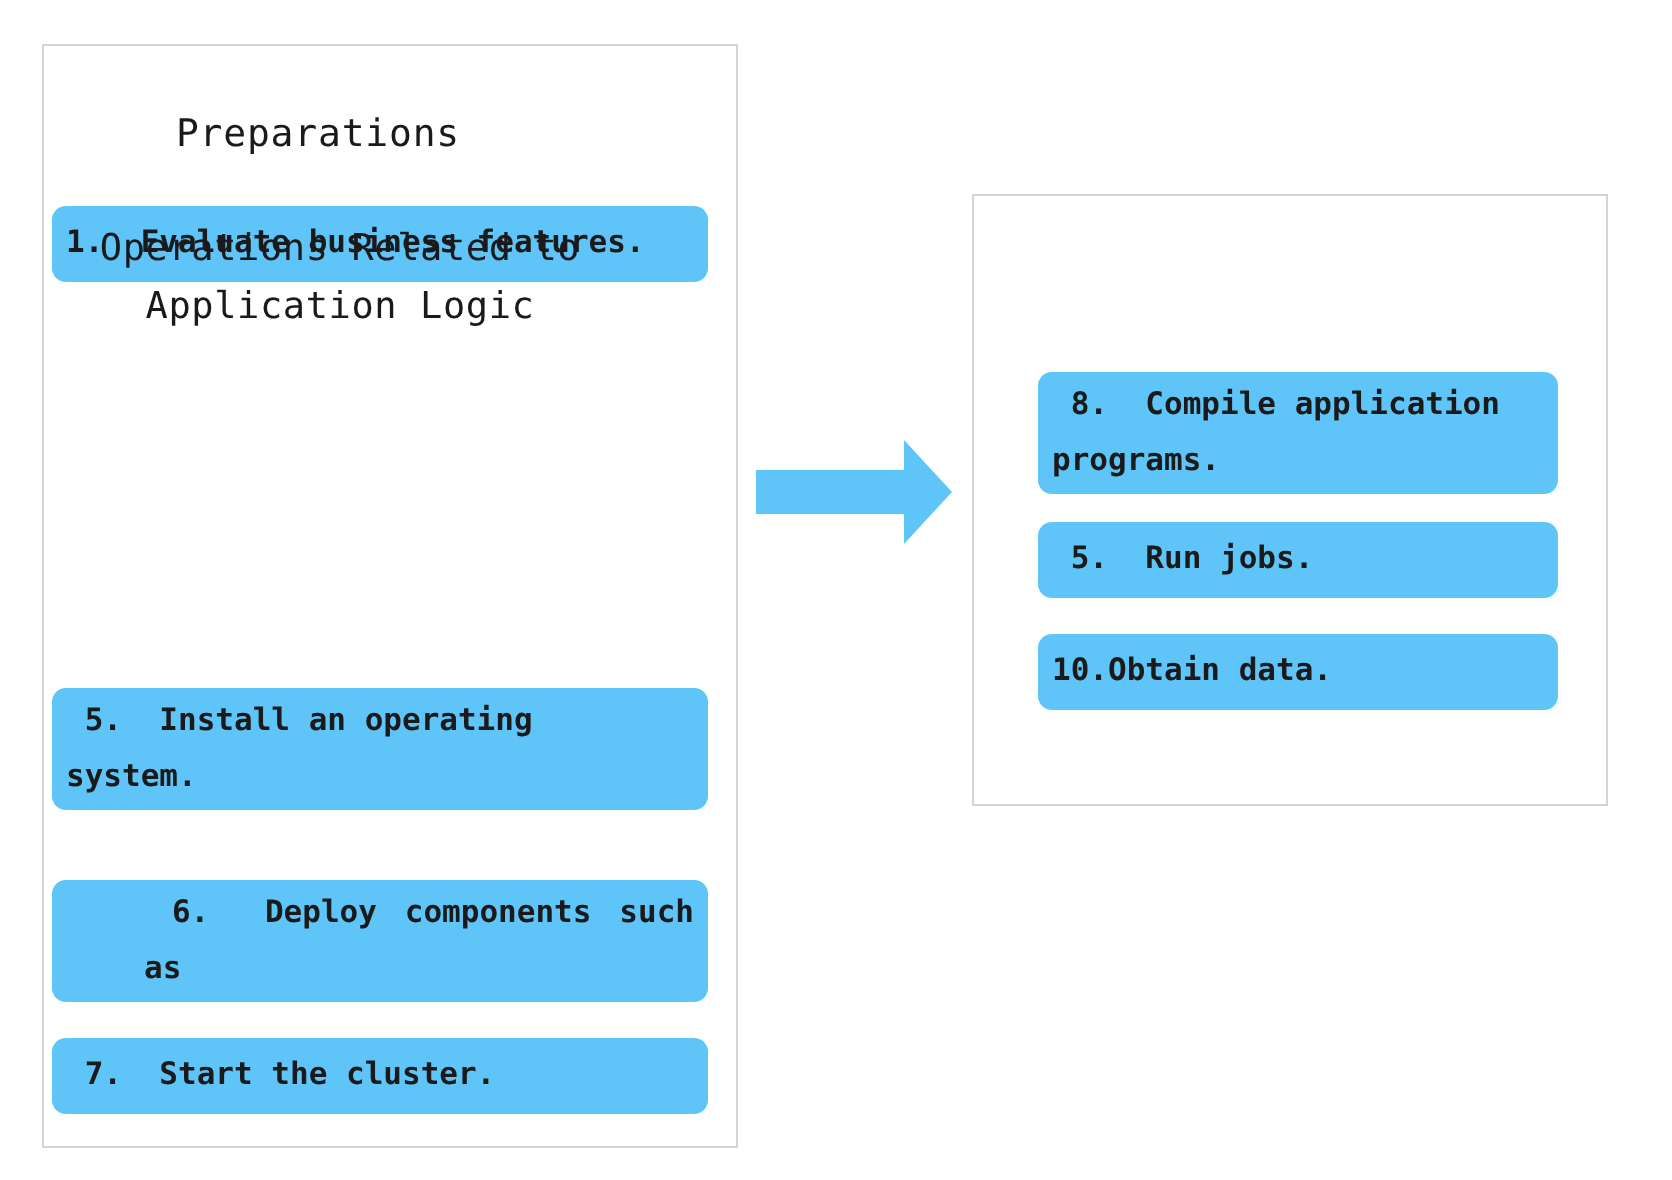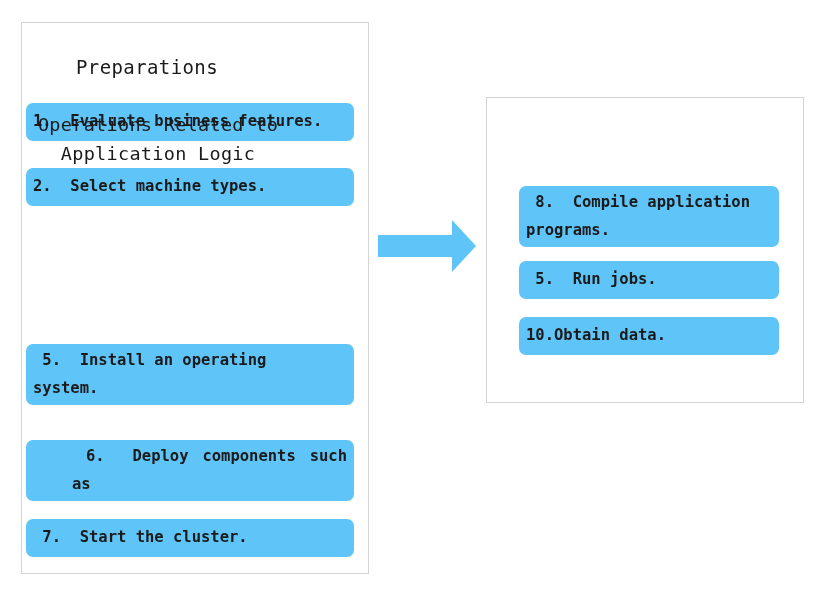--- a/index.html
+++ b/index.html
@@ -44,20 +44,21 @@
     height: 306px;
   }
 
   
   .panel-title {
     position: absolute;
     font-family: "DejaVu Sans Mono", monospace;
     color: #1a1a1a;
     font-weight: normal;
     white-space: pre;
+    padding-left: 12px;
   }
   #title-preparations {
     left: 0;
     top: 54px;
     width: 346px;
     font-size: 19px;
     line-height: 26px;
     text-align: center;
     letter-spacing: 0.4px;
     text-indent: -52px;
@@ -149,23 +150,20 @@
 <div id="canvas">
 
   <div class="panel" id="panel-preparations"></div>
 
   <div class="panel-title" id="title-preparations">Preparations</div>
 
   <div class="step left one-line stretch" id="step-1">
     <span class="step-text">1.  Evaluate business features.</span>
   </div>
 
-  <div class="step left one-line" id="step-2">
-    <span class="step-text">2.  Select machine types.</span>
-  </div>
 
 
 
   <div class="step left two-line" id="step-5">
     <span class="step-text"> 5.  Install an operating
 system.</span>
   </div>
 
   <div class="step left two-line stretch" id="step-6">
     <span class="step-text"> 6.  Deploy components such as

